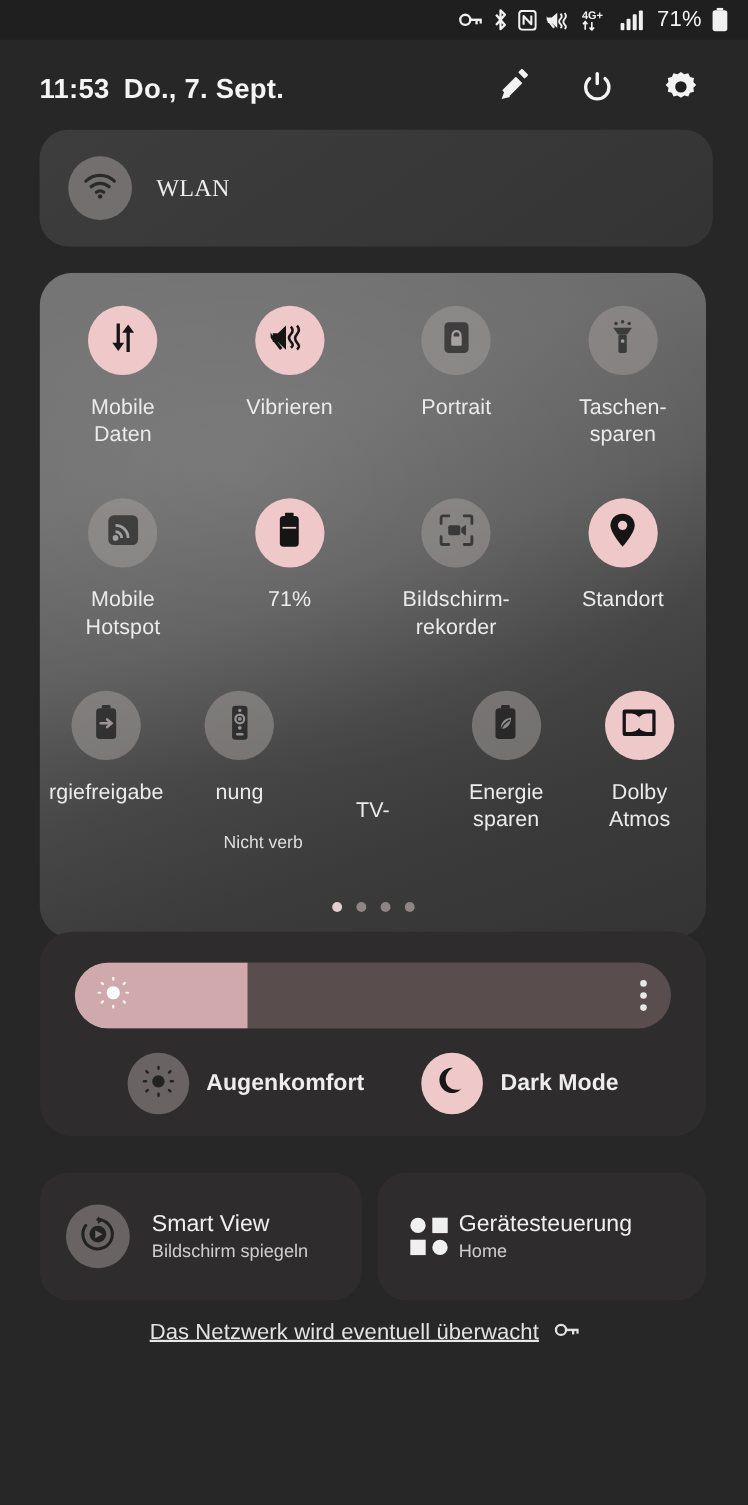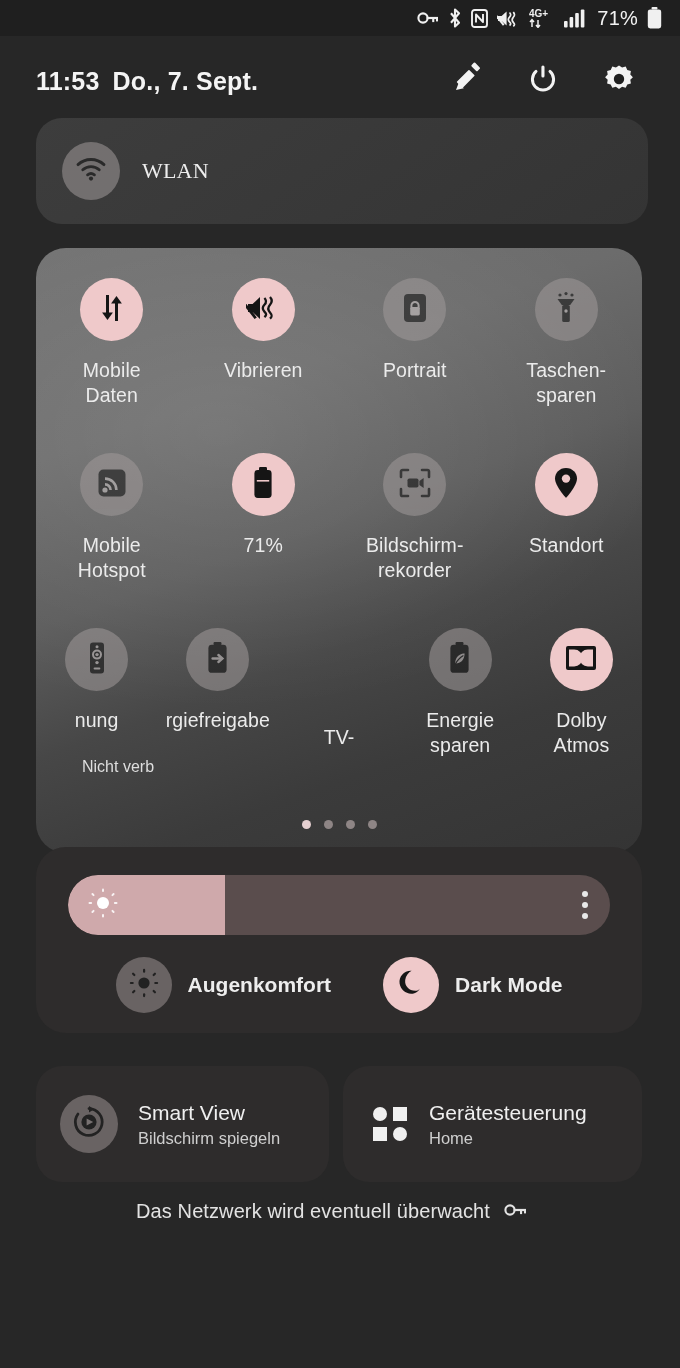--- a/index.html
+++ b/index.html
@@ -101,21 +101,21 @@
   .bot-tile .circ { width:58px; height:58px; border-radius:50%; background:#8d8585; opacity:.62;
     display:flex; align-items:center; justify-content:center; flex:0 0 auto; }
   .bot-text .bt-title { font-size:21px; color:#efefef; line-height:27px; }
   .bot-text .bt-sub { font-size:16.5px; color:#cfcfcf; line-height:22px; margin-top:1px; }
   .gridicon { display:grid; grid-template-columns:14px 14px; grid-gap:6px; }
   .gridicon span { width:14px; height:14px; background:#f0f0f0; display:block; }
   .gridicon span.rnd { border-radius:50%; }
 
   
   .footer { position:absolute; top:1200px; left:0; right:16px;
-    display:flex; align-items:center; justify-content:center; gap:14px; }
+    display:flex; align-items:center; justify-content:center; gap:14px;text-decoration:underline; }
   .footer .ftext { font-size:20px; color:#e3e3e3; letter-spacing:.1px; }
 </style>
 </head>
 <body>
 
 <div class="screen">
 
   <div class="statusbar">
     <span>
       <svg width="22" height="18" viewBox="0 0 22 18">
@@ -386,58 +386,58 @@
           <div class="tlabel">
             <span class="ln">Standort</span>
           </div>
         </div>
       </div>
 
       <div class="trow">
         <div class="tile">
           <div class="circ off">
             <span>
+              <svg width="24" height="32" viewBox="0 0 24 32">
+                  <g fill="#151515">
+                <rect x="7.5" y="0" width="8" height="3.2" rx="1.2"></rect>
+                <rect x="2.4" y="2.8" width="18.2" height="28" rx="3.4"></rect>
+              </g>
+              <g stroke="#cfc8c8" stroke-width="2.4" fill="none" stroke-linecap="round">
+                <path d="M6.6 16.5 H15.4"></path>
+                    <path d="M12.4 13 L16.4 16.5 L12.4 20"></path>
+              </g>
+                </svg>
+            </span>
+          </div>
+          <div class="tlabel clip clip-left">
+            <span class="ln">rgiefreigabe</span>
+          </div>
+        </div>
+
+        <div class="tile">
+          <div class="circ off">
+            <span>
               <svg width="20" height="32" viewBox="0 0 20 32">
                   <g fill="#151515">
                 <rect x="3" y="0.5" width="14" height="31" rx="3"></rect>
               </g>
               <g fill="#cfc8c8">
                 <circle cx="10" cy="4.8" r="1.5"></circle>
                 <circle cx="10" cy="12.6" r="4" fill="none" stroke="#cfc8c8" stroke-width="2"></circle>
                 <circle cx="10" cy="12.6" r="1.7"></circle>
                 <circle cx="10" cy="20.6" r="1.7"></circle>
                 <rect x="6.6" y="25.4" width="6.8" height="2.2" rx="1.1"></rect>
               </g>
                 </svg>
             </span>
           </div>
           <div class="tlabel clip clip-left">
             <span class="ln">nung</span>
           </div>
           <div class="tsub clip" style="position:absolute;left:46px;top:128px;width:150px;text-align:left;">Nicht verb</div>
-        </div>
-
-        <div class="tile">
-          <div class="circ off">
-            <span>
-              <svg width="24" height="32" viewBox="0 0 24 32">
-                  <g fill="#151515">
-                <rect x="7.5" y="0" width="8" height="3.2" rx="1.2"></rect>
-                <rect x="2.4" y="2.8" width="18.2" height="28" rx="3.4"></rect>
-              </g>
-              <g stroke="#cfc8c8" stroke-width="2.4" fill="none" stroke-linecap="round">
-                <path d="M6.6 16.5 H15.4"></path>
-                    <path d="M12.4 13 L16.4 16.5 L12.4 20"></path>
-              </g>
-                </svg>
-            </span>
-          </div>
-          <div class="tlabel clip clip-left">
-            <span class="ln">rgiefreigabe</span>
-          </div>
         </div>
 
         <div class="tile">
           <div class="tlabel clip" style="margin-top:97px;text-align:center;">
             <span class="ln">TV-</span>
           </div>
         </div>
 
         <div class="tile">
           <div class="circ off">
@@ -558,21 +558,21 @@
             <path d="M14.6 13.4 L21.2 17 L14.6 20.6 Z" fill="#a59c9c"></path>
           </svg>
         </span>
       </div>
       <div class="bot-text">
         <div class="bt-title">Smart View</div>
         <div class="bt-sub">Bildschirm spiegeln</div>
       </div>
     </div>
 
-    <div class="bot-tile" style="padding-left:30px;gap:22px;">
+    <div class="bot-tile" style="padding-left:30px;gap:10px;">
       <span>
         <span class="gridicon">
           <span class="rnd"></span>
             <span></span>
             <span></span>
             <span class="rnd"></span>
         </span>
       </span>
       <div class="bot-text">
         <div class="bt-title">Gerätesteuerung</div>

